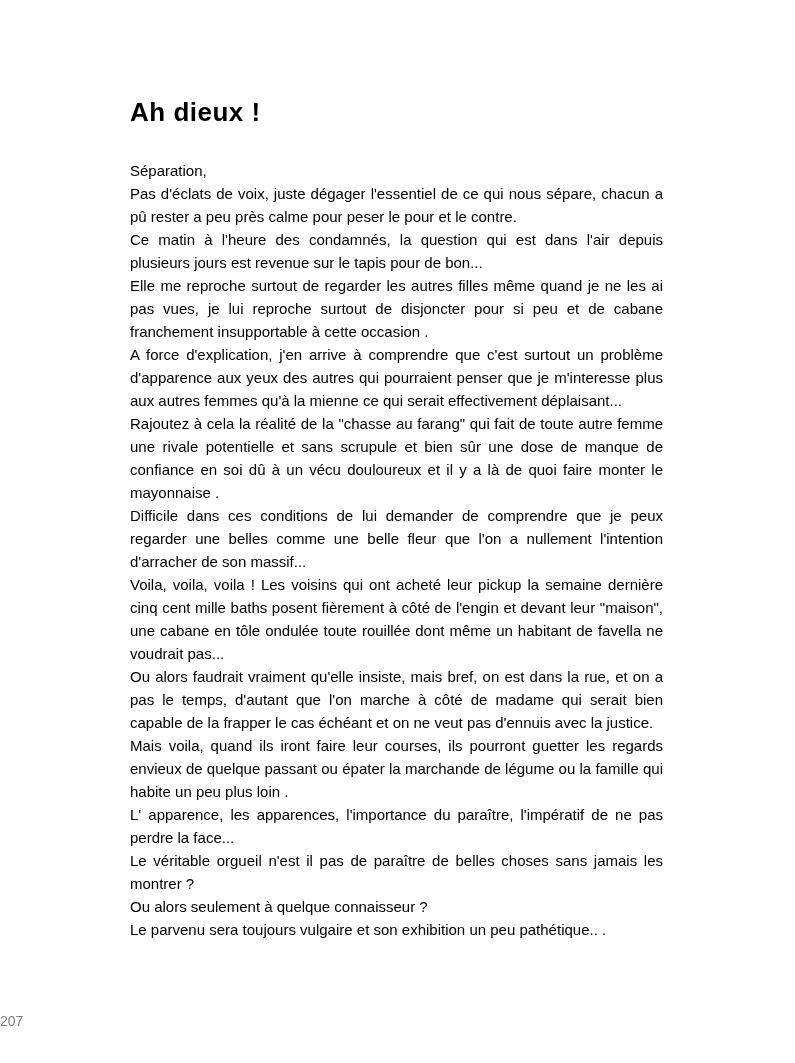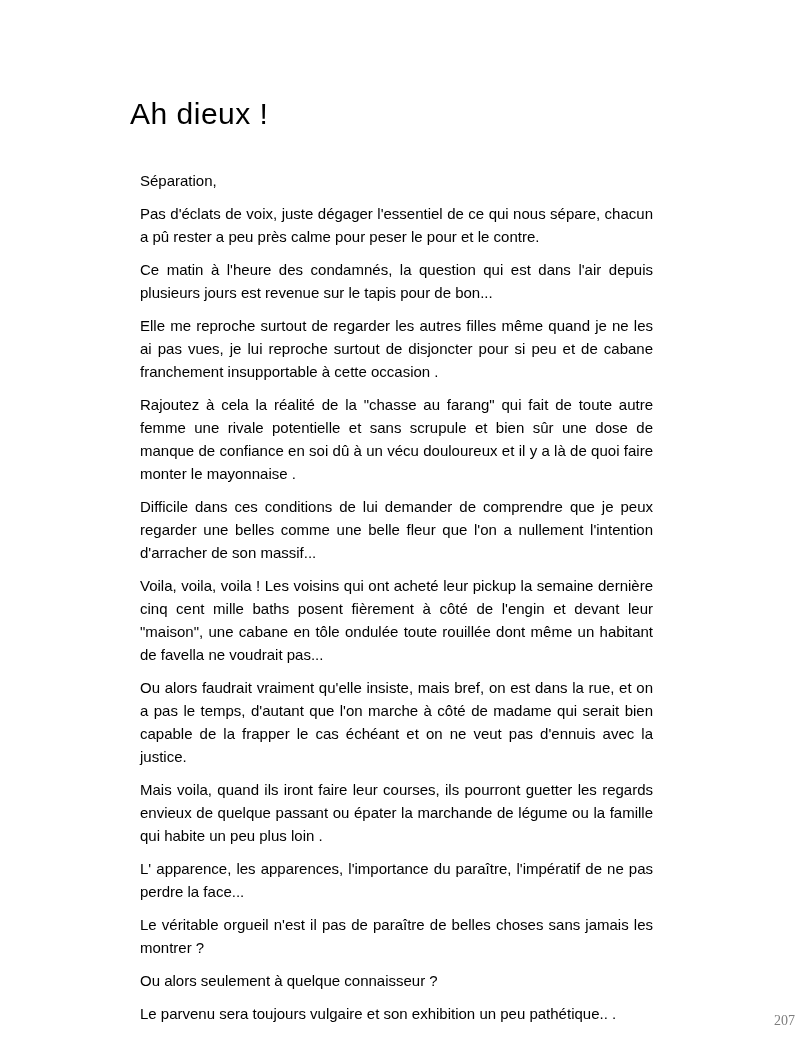--- a/index.html
+++ b/index.html
@@ -14,59 +14,60 @@
     background: #ffffff;
     font-family: "Liberation Sans", "DejaVu Sans", sans-serif;
     color: #000000;
     overflow: hidden;
   }
   .title {
     position: absolute;
     left: 130px;
     top: 97px;
     margin: 0;
-    font-size: 30px;
-    font-weight: normal;
+    font-size: 26px;
+    font-weight: bold;
     letter-spacing: 0.5px;
     white-space: nowrap;
   }
   .body-text {
     position: absolute;
     left: 130px;
     top: 159px;
     width: 533px;
     font-size: 15px;
     line-height: 23px;
     text-align: justify;
   }
   .body-text p {
-    margin: 10px;
+    margin: 0;
     padding: 0;
   }
   .page-number {
     position: absolute;
     left: 0;
     right: 0;
     top: 1013px;
-    text-align: right;
-    font-family: Liberation Serif, serif;
+    text-align: left;
+    font-family: Liberation Sans, sans-serif;
     font-size: 14px;
     color: #7d7d7d;
   }
 </style>
 </head>
 <body>
 
 <div class="page">
   <h1 class="title">Ah dieux !</h1>
   <div class="body-text" id="paragraph-container">
       <p>Séparation,</p>
       <p>Pas d'éclats de voix, juste dégager l'essentiel de ce qui nous sépare, chacun a pû rester a peu près calme pour peser le pour et le contre.</p>
       <p>Ce matin à l'heure des condamnés, la question qui est dans l'air depuis plusieurs jours est revenue sur le tapis pour de bon...</p>
       <p>Elle me reproche surtout de regarder les autres filles même quand je ne les ai pas vues, je lui reproche surtout de disjoncter pour si peu et de cabane franchement insupportable à cette occasion .</p>
+      <p>A force d'explication, j'en arrive à comprendre que c'est surtout un problème d'apparence aux yeux des autres qui pourraient penser que je m'interesse plus aux autres femmes qu'à la mienne ce qui serait effectivement déplaisant...</p>
       <p>Rajoutez à cela la réalité de la "chasse au farang" qui fait de toute autre femme une rivale potentielle et sans scrupule et bien sûr une dose de manque de confiance en soi dû à un vécu douloureux et il y a là de quoi faire monter le mayonnaise .</p>
       <p>Difficile dans ces conditions de lui demander de comprendre que je peux regarder une belles comme une belle fleur que l'on a nullement l'intention d'arracher de son massif...</p>
       <p>Voila, voila, voila ! Les voisins qui ont acheté leur pickup la semaine dernière cinq cent mille baths posent fièrement à côté de l'engin et devant leur "maison", une cabane en tôle ondulée toute rouillée dont même un habitant de favella ne voudrait pas...</p>
       <p>Ou alors faudrait vraiment qu'elle insiste, mais bref, on est dans la rue, et on a pas le temps, d'autant que l'on marche à côté de madame qui serait bien capable de la frapper le cas échéant et on ne veut pas d'ennuis avec la justice.</p>
       <p>Mais voila, quand ils iront faire leur courses, ils pourront guetter les regards envieux de quelque passant ou épater la marchande de légume ou la famille qui habite un peu plus loin .</p>
       <p>L' apparence, les apparences, l'importance du paraître, l'impératif de ne pas perdre la face...</p>
       <p>Le véritable orgueil n'est il pas de paraître de belles choses sans jamais les montrer ?</p>
       <p>Ou alors seulement à quelque connaisseur ?</p>
       <p>Le parvenu sera toujours vulgaire et son exhibition un peu pathétique.. .</p>
     </div>

